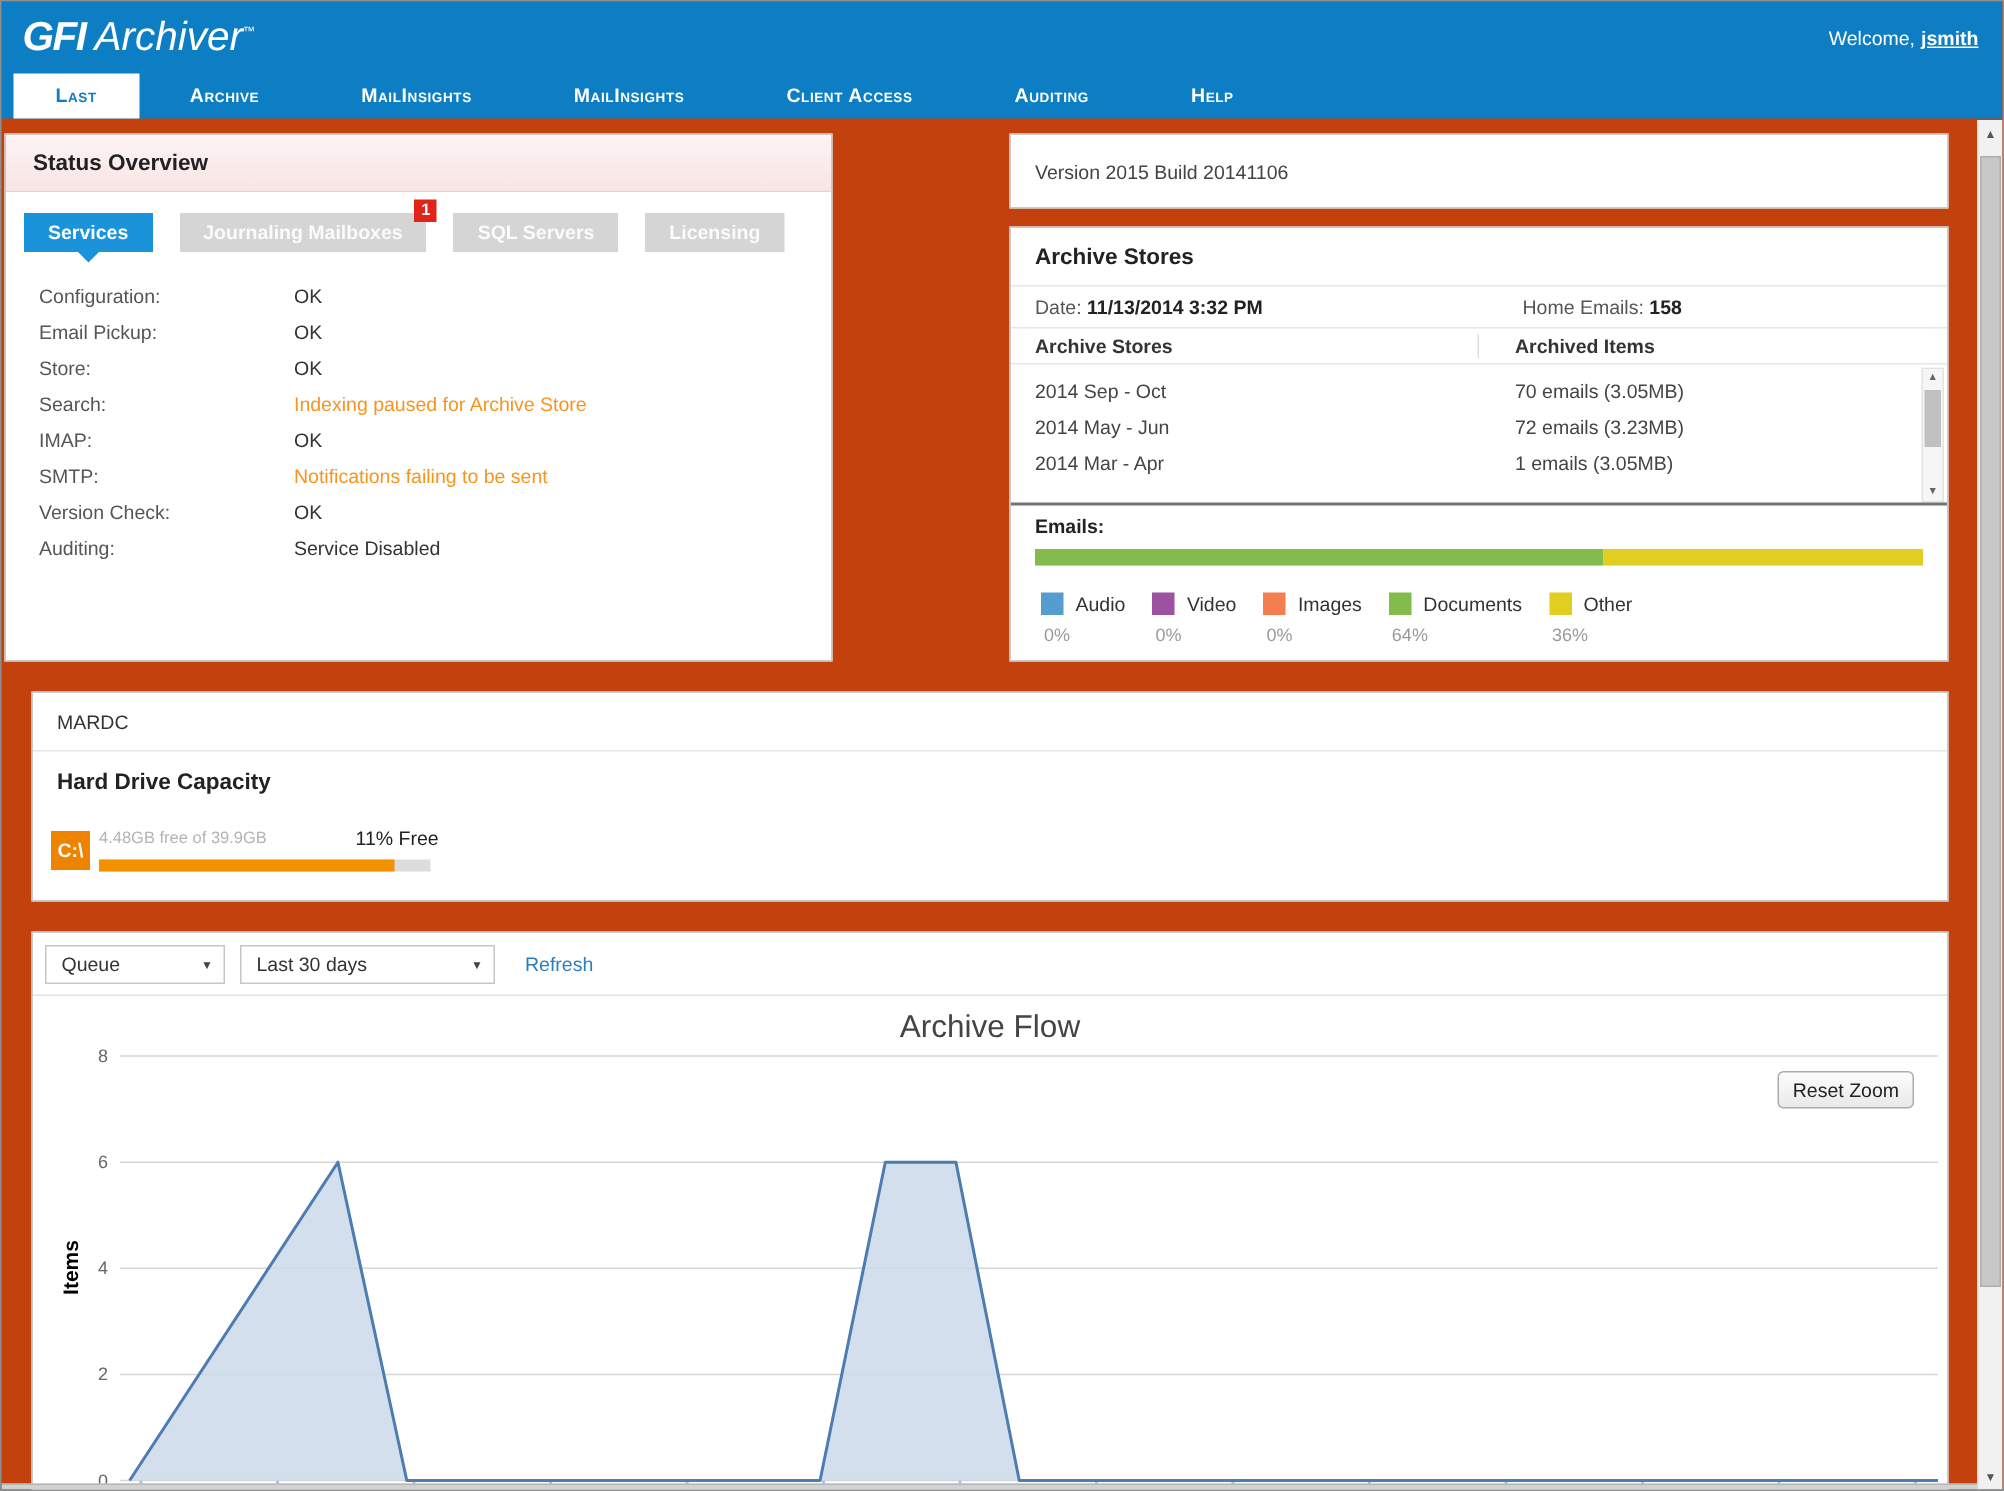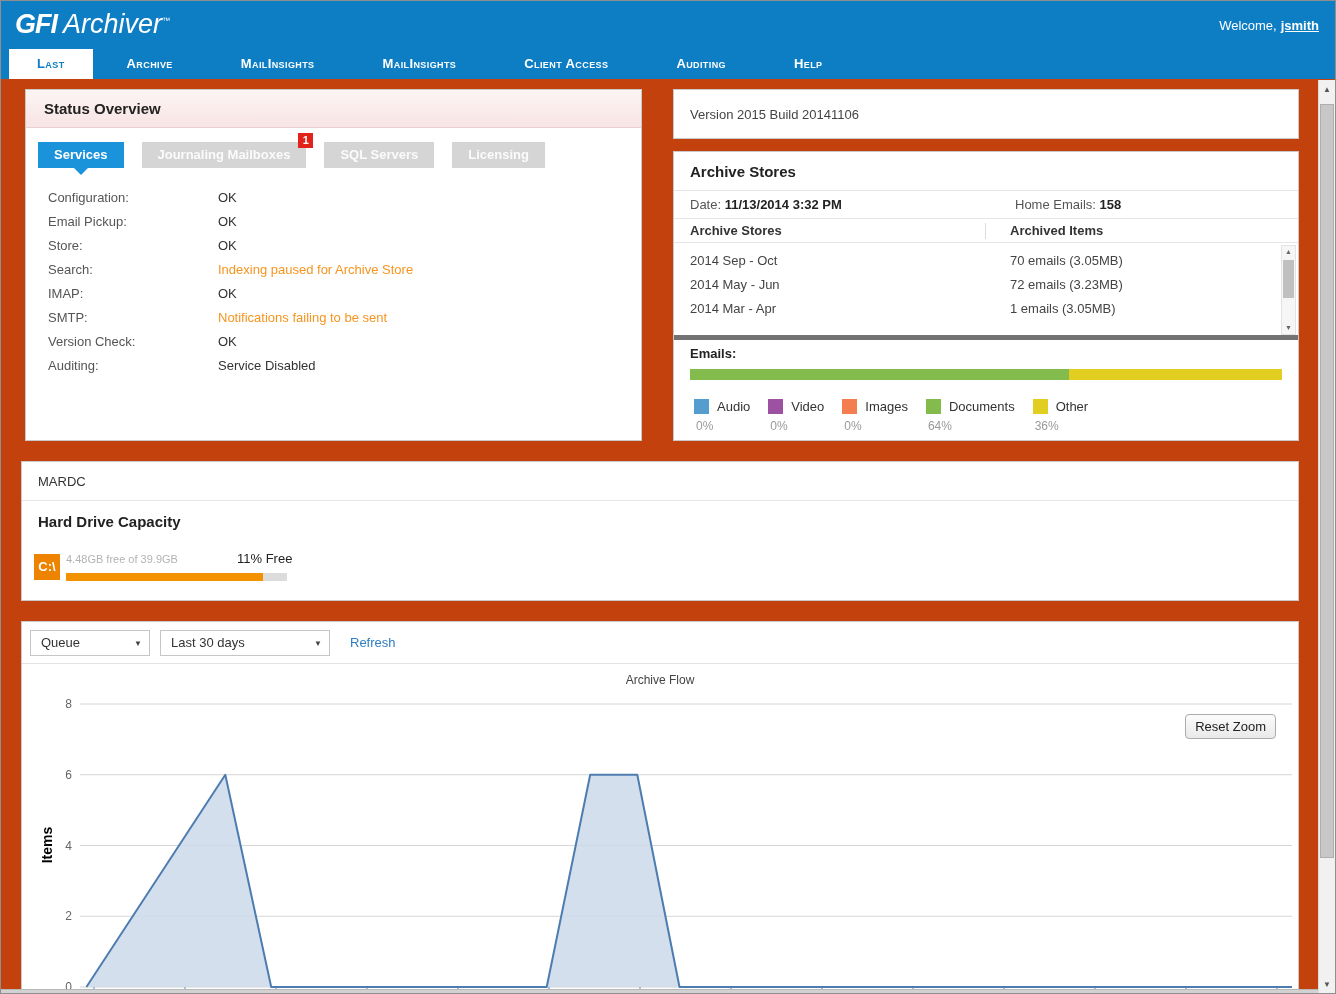--- a/index.html
+++ b/index.html
@@ -18,21 +18,21 @@
   
   .nav{position:absolute;left:0;top:48px;width:100%;height:30px;background:#0d7ec4;}
   .nav ul{list-style:none;margin:0;padding:0 0 0 8px;display:flex;}
   .nav li{height:30px;line-height:30px;padding:0 34px;color:#fff;font-size:13px;font-weight:bold;font-variant:small-caps;letter-spacing:.4px;cursor:pointer;white-space:nowrap;}
   .nav li.active{background:#fff;color:#0d7ec4;padding:0 28px;}
 
   
   .panel{position:absolute;background:#fff;border:1px solid #c9c9c9;}
 
   
-  #panel-status{left:24px;top:88px;width:617px;height:352px;}
+  #panel-status{left:2px;top:88px;width:552px;height:352px;}
   .panel-hdr-pink{height:38px;line-height:38px;background:linear-gradient(#fdf4f4,#f8e4e4);border-bottom:1px solid #eccfcf;padding-left:18px;font-size:15px;font-weight:bold;color:#222;}
   .tabs{position:absolute;left:12px;top:52px;display:flex;gap:18px;}
   .tab{height:26px;line-height:26px;padding:0 16px;background:#d5d5d5;color:#fbfbfb;font-weight:bold;font-size:13px;position:relative;cursor:pointer;white-space:nowrap;}
   .tab.active{background:#1b93da;color:#fff;}
   .tab.active::after{content:'';position:absolute;left:50%;margin-left:-7px;top:26px;border:7px solid transparent;border-top-color:#1b93da;}
   .badge{position:absolute;top:-9px;right:-7px;width:15px;height:15px;background:#e2231a;color:#fff;font-size:11px;line-height:15px;text-align:center;font-weight:bold;}
   .svc-list{position:absolute;left:22px;top:96px;right:16px;}
   .svc-row{height:24px;line-height:24px;font-size:13px;}
   .svc-row .lbl{display:inline-block;width:170px;color:#555;}
   .svc-row .val{color:#333;text-align:right;}
@@ -55,21 +55,21 @@
   .as-cols .c2{position:absolute;left:336px;top:0;}
   .as-list{position:absolute;top:93px;left:0;right:0;height:90px;overflow:hidden;}
   .as-rows{padding-top:4px;}
   .as-row{height:24px;line-height:24px;font-size:13px;color:#444;position:relative;}
   .as-row .store{padding-left:16px;}
   .as-row .items{position:absolute;left:336px;top:0;}
   .mini-scroll{position:absolute;right:2px;top:0;width:15px;height:90px;background:#f6f6f6;border:1px solid #e3e3e3;}
   .mini-scroll .btn{height:12px;line-height:12px;text-align:center;font-size:7px;color:#666;cursor:pointer;}
   .mini-scroll .btn.down{position:absolute;bottom:0;left:0;right:0;}
   .mini-scroll .thumb{position:absolute;left:1px;right:1px;top:14px;height:38px;background:#c0c0c0;cursor:pointer;}
-  .as-emails{position:absolute;top:183px;left:0;right:0;bottom:0;border-top:5px solid #737373;}
+  .as-emails{position:absolute;top:183px;left:0;right:0;bottom:0;border-top:2px solid #737373;}
   .as-emails .elbl{padding:6px 0 0 16px;font-weight:bold;font-size:13px;color:#222;}
   .ebar{margin:8px 16px 0;height:11px;display:flex;background:#eee;}
   .ebar div{height:100%;}
   .legend{margin:17px 0 0 20px;}
   .leg-item{display:inline-block;margin-right:18px;vertical-align:top;}
   .leg-item .sw{display:inline-block;width:15px;height:15px;vertical-align:-3px;}
   .leg-item .lab{font-size:13px;color:#333;margin-left:8px;}
   .leg-item .pct{margin:4px 0 0 2px;font-size:12px;color:#9a9a9a;}
 
   
@@ -83,21 +83,21 @@
   .m-bar .fill{height:100%;}
 
   
   #panel-flow{left:20px;top:620px;width:1278px;height:374px;}
   .f-toolbar{height:42px;border-bottom:1px solid #e2e2e2;position:relative;}
   .select{position:absolute;top:8px;height:26px;border:1px solid #c6c6c6;background:#fff;font-size:13px;color:#333;line-height:24px;padding:0 22px 0 10px;cursor:pointer;}
   #queue-select{left:8px;width:120px;}
   #range-select{left:138px;width:170px;}
   .select .caret{position:absolute;right:7px;top:1px;font-size:8px;color:#444;}
   .refresh{position:absolute;left:328px;top:13px;font-size:13px;color:#2d7dc1;cursor:pointer;}
-  .f-title{position:absolute;top:51px;left:0;right:0;text-align:center;font-size:12px;color:#444;}
+  .f-title{position:absolute;top:51px;left:0;right:0;text-align:center;font-size:21px;color:#444;}
   .reset-zoom{position:absolute;right:22px;top:92px;height:25px;padding:0 9px;font-size:13px;color:#222;background:linear-gradient(#fcfcfc,#e9e9e9);border:1px solid #ababab;border-radius:4px;cursor:pointer;}
   #flow-chart{position:absolute;left:0;top:70px;}
 
   
   .vscroll{position:absolute;top:79px;bottom:0;right:0;width:17px;background:#f1f1f1;border-left:1px solid #dcdcdc;}
   .vscroll .btn{height:20px;line-height:20px;text-align:center;font-size:8px;color:#555;cursor:pointer;}
   .vscroll .btn.down{position:absolute;bottom:0;left:0;right:0;height:17px;line-height:17px;}
   .vscroll .thumb{position:absolute;left:1px;right:1px;top:24px;height:754px;background:#c7c7c7;border:1px solid #aeaeae;cursor:pointer;}
 
   .bottom-edge{position:absolute;left:0;right:17px;bottom:0;height:4px;background:#d2d2d2;border-top:1px solid #b8b8b8;z-index:5;}

